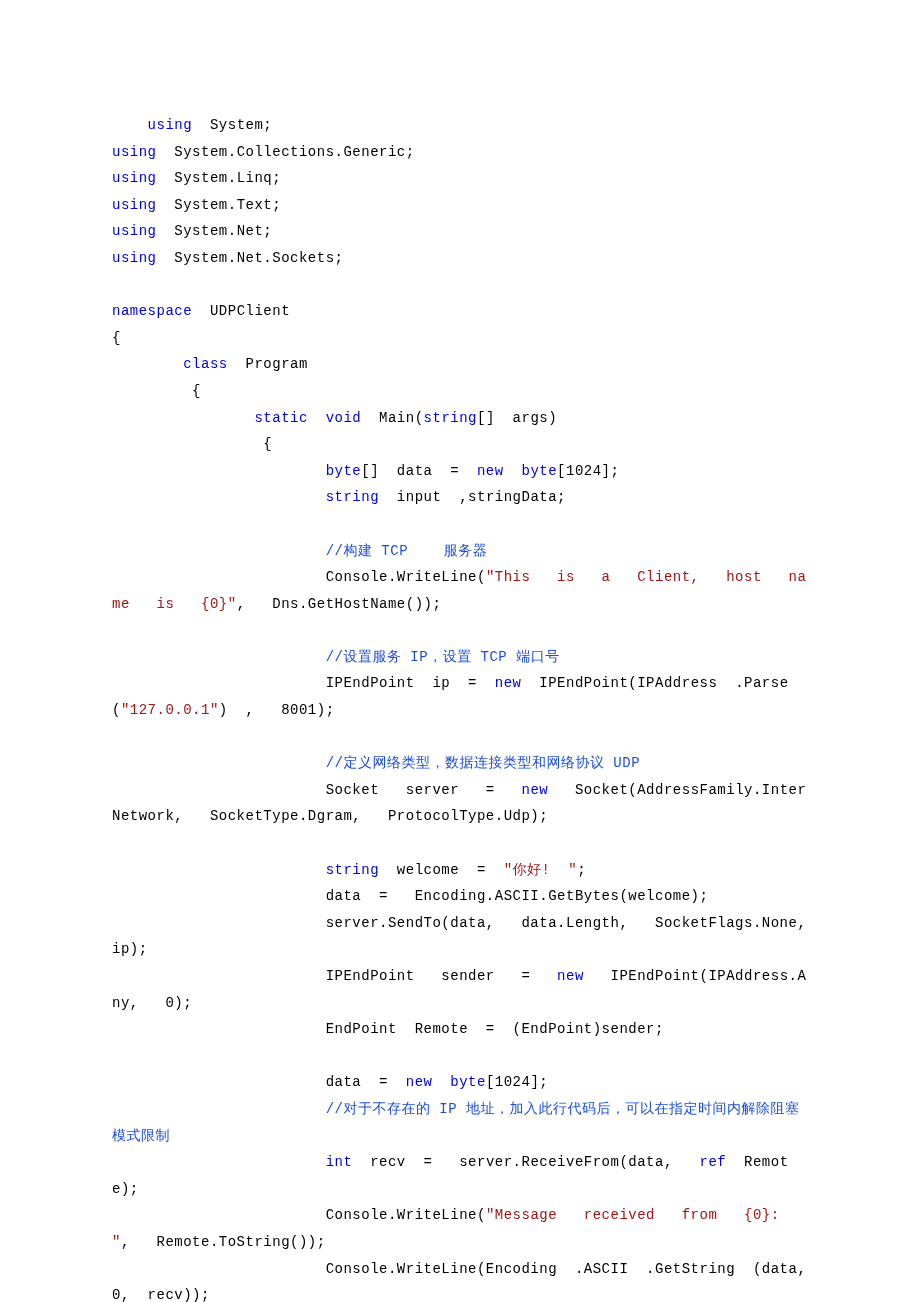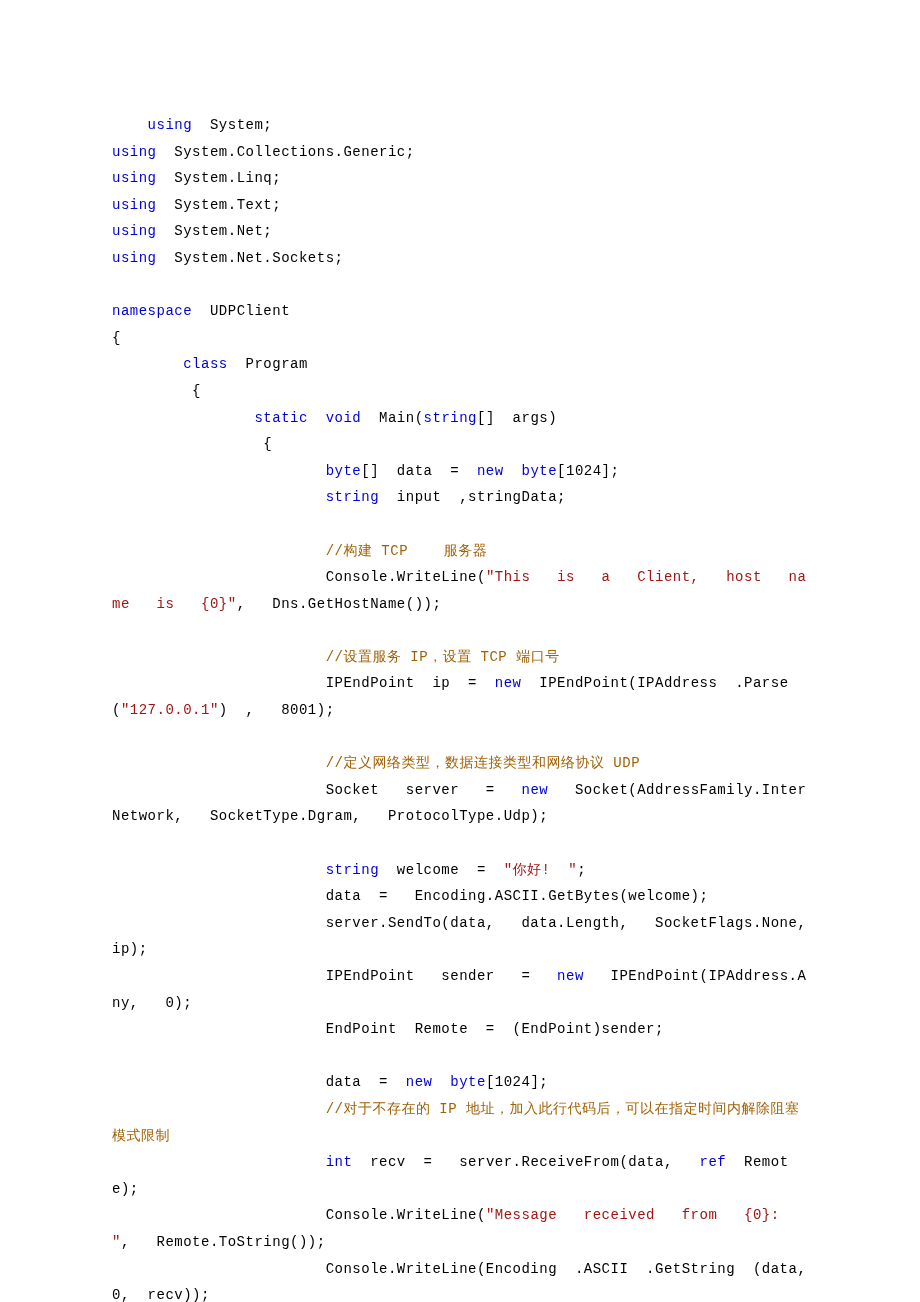--- a/index.html
+++ b/index.html
@@ -9,21 +9,21 @@
     font-size: 14px;
     line-height: 1.9;
     color: #000;
     padding: 100px 100px 60px 100px;
     width: 920px;
     box-sizing: border-box;
     letter-spacing: 0.5px;
   }
   .kw { color: #0000d8; }
   .str { color: #a31515; }
-  .cm { color: #a16207; }
+  .cm { color: #1d4ed8; }
   pre {
     margin: 12px;
     white-space: pre-wrap;
     word-break: break-all;
     font-family: Liberation Mono, monospace;
   }
 </style>
 </head>
 <body>
 

